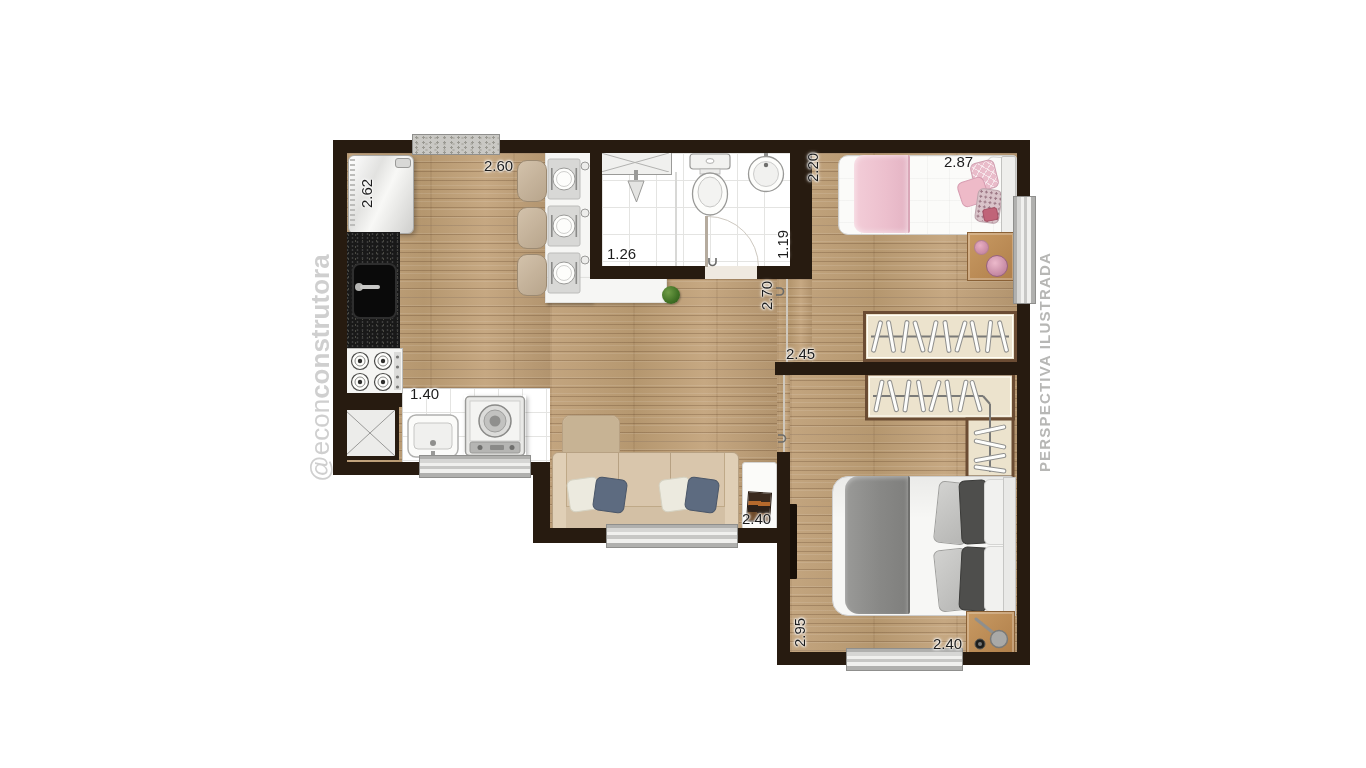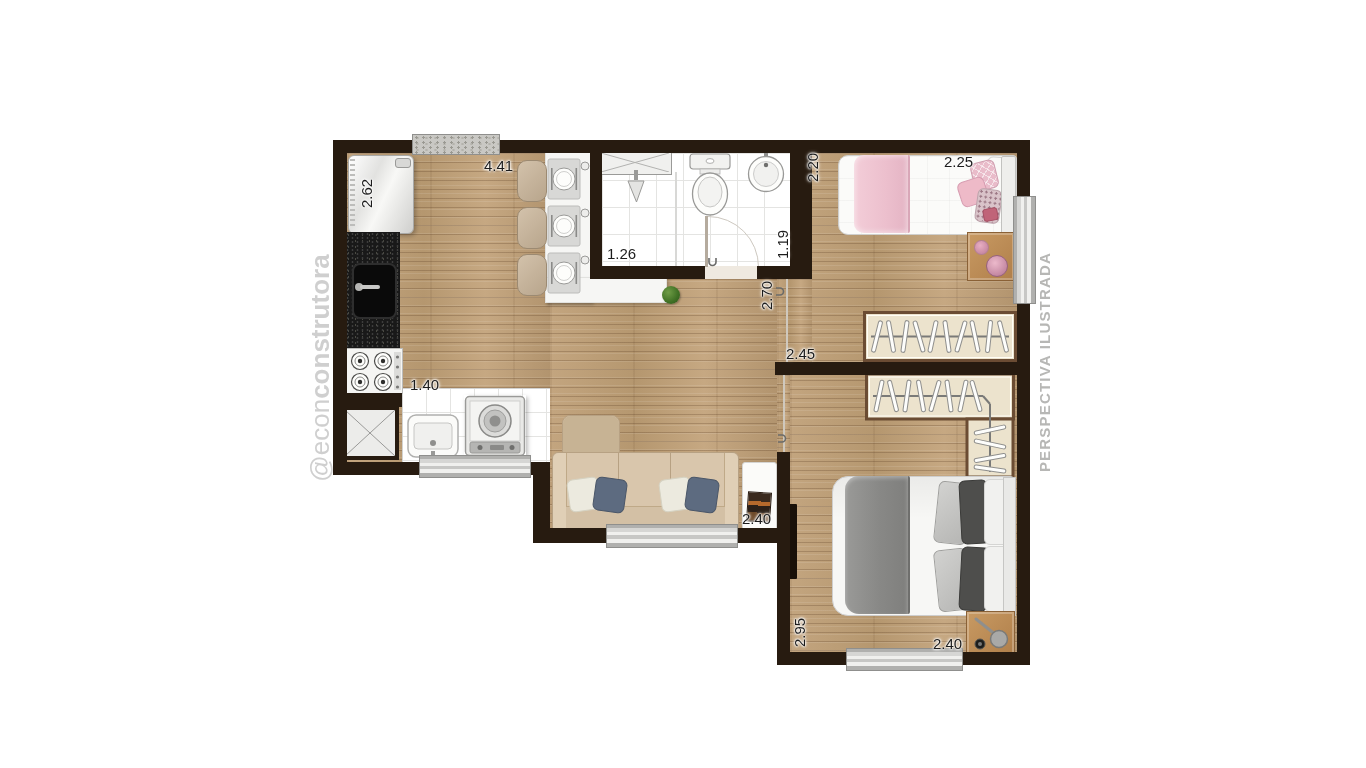--- a/index.html
+++ b/index.html
@@ -288,28 +288,28 @@
     <path d="M2,1 v4 a3.5,3.5 0 0 0 7,0 v-4" stroke="#6b6b69" stroke-width="1.6" fill="none"></path>
   </svg>
 
   <div class="abs" style="left:412px;top:134px;width:86px;height:19px;border:1px solid #8f8f8d;background-color:#c9c8c4;background-image:radial-gradient(circle,#9a9992 0 1px,rgba(0,0,0,0) 1.4px),radial-gradient(circle,#b4b3ac 0 1px,rgba(0,0,0,0) 1.3px);background-size:7px 5px,9px 6px;"></div>
   <div class="win-h" style="left:419px;top:455px;width:110px;height:21px;"></div>
   <div class="win-h" style="left:606px;top:524px;width:130px;height:22px;"></div>
   <div class="win-h" style="left:846px;top:648px;width:115px;height:21px;"></div>
   <div class="win-v" style="left:1013px;top:196px;width:21px;height:106px;"></div>
 
   <span class="dim v" style="left:348px;top:185px;">2.62</span>
-  <span class="dim" style="left:484px;top:157px;">4.41</span>
+  <span class="dim" style="left:484px;top:157px;">2.60</span>
   <span class="dim" style="left:607px;top:245px;">1.26</span>
   <span class="dim v" style="left:764px;top:236px;">1.19</span>
   <span class="dim v" style="left:794px;top:159px;">2.20</span>
-  <span class="dim" style="left:944px;top:153px;">2.25</span>
+  <span class="dim" style="left:944px;top:153px;">2.87</span>
   <span class="dim v" style="left:748px;top:287px;">2.70</span>
   <span class="dim" style="left:786px;top:345px;">2.45</span>
-  <span class="dim" style="left:410px;top:376px;">1.40</span>
+  <span class="dim" style="left:410px;top:385px;">1.40</span>
   <span class="dim" style="left:742px;top:510px;">2.40</span>
   <span class="dim v" style="left:781px;top:624px;">2.95</span>
   <span class="dim" style="left:933px;top:635px;">2.40</span>
 
   <div class="wmark" style="left:185px;top:353px;width:270px;height:30px;font-size:26px;color:#cfcfcf;text-align:center;">
     <span>@econ</span><b>construtora</b>
   </div>
   <div class="wmark" style="left:931px;top:352px;width:230px;height:20px;font-size:15px;font-weight:bold;letter-spacing:1.2px;color:#b7b7b5;text-align:center;">PERSPECTIVA ILUSTRADA</div>
 
 </div>

